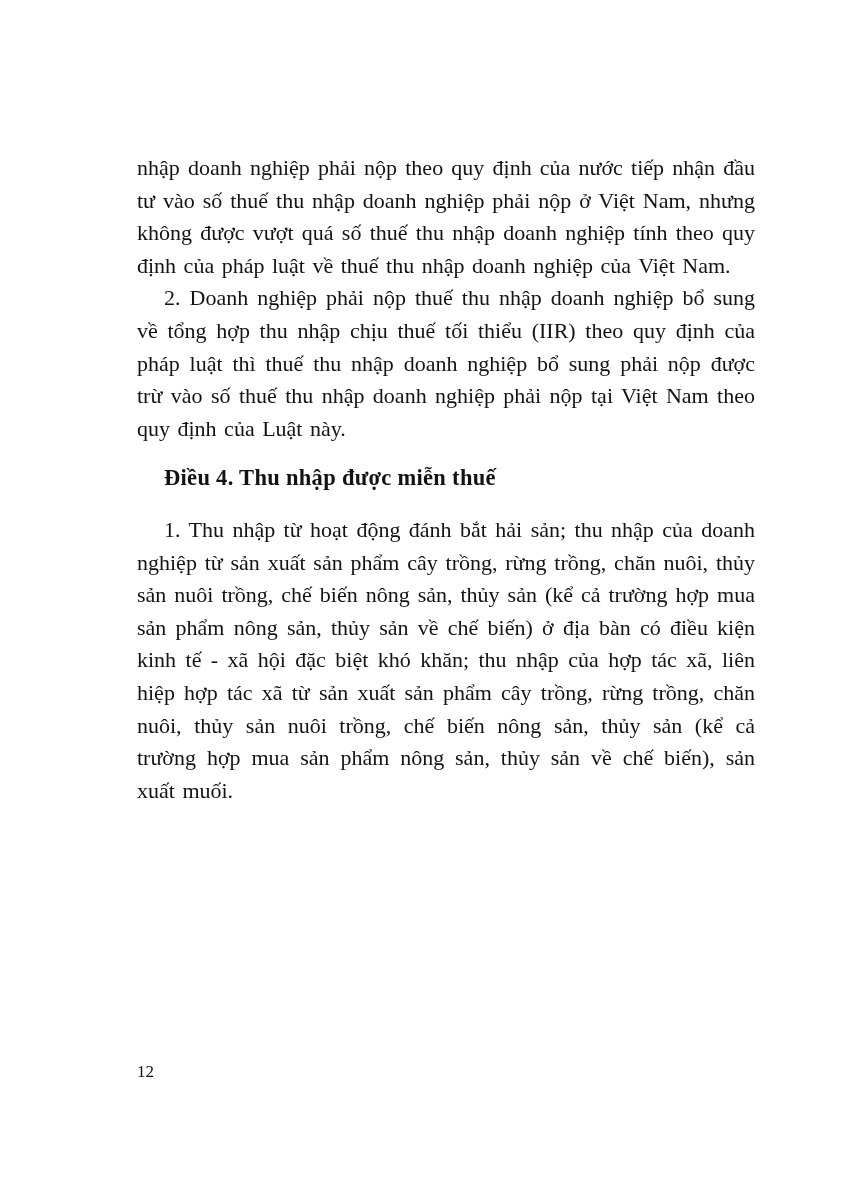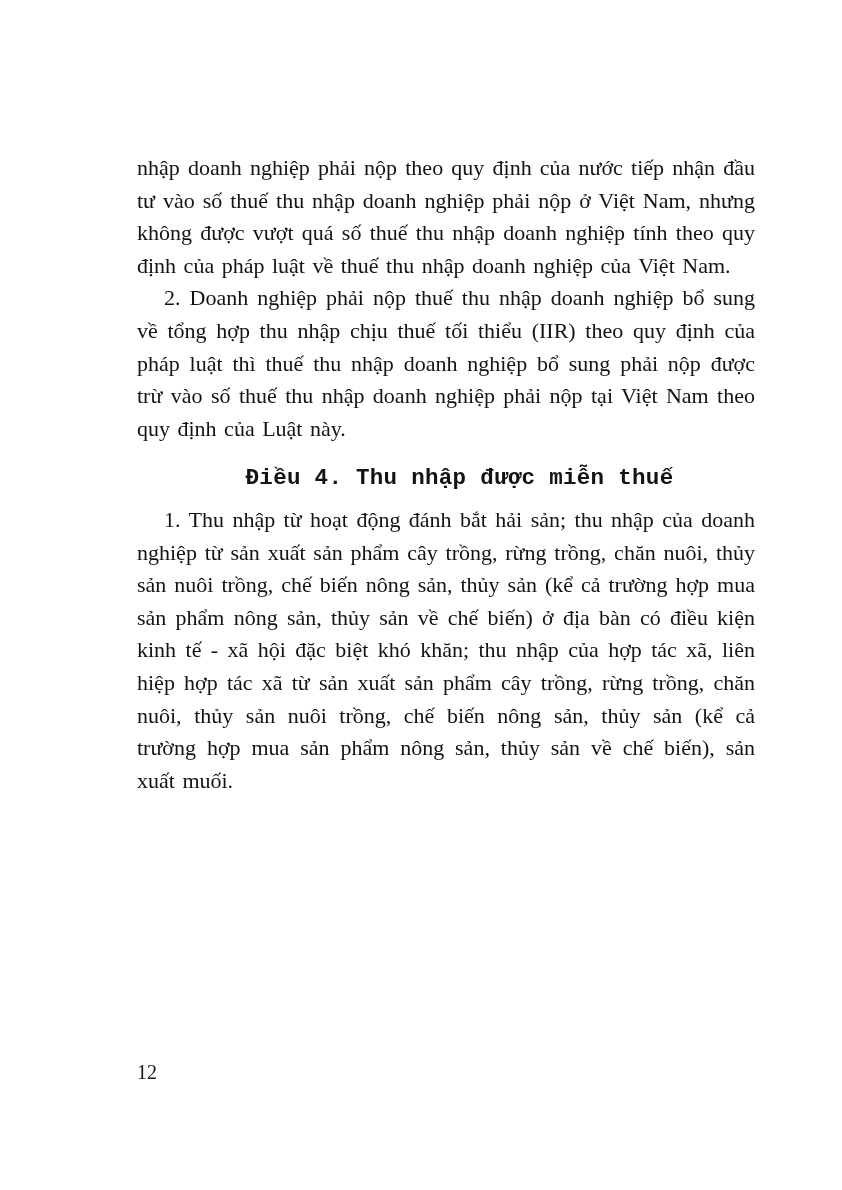--- a/index.html
+++ b/index.html
@@ -30,31 +30,30 @@
     text-indent: 27px;
     word-spacing: 2px;
   }
   .text-block p.no-indent {
     text-indent: 0;
   }
   .article-heading {
     font-size: 22.5px;
     font-weight: bold;
     line-height: 32.6px;
-    margin: 17px 0 9px 0;
+    margin: 17px 0 19px 0;
     text-indent: 27px;
-    text-align: center;
+    text-align: left;
     letter-spacing: 0.3px;
-    font-family: Liberation Mono, monospace;
   }
   .page-number {
     position: absolute;
     left: 137px;
     top: 1056px;
-    font-size: 20px;
+    font-size: 17px;
     line-height: 32px;
   }
 </style>
 </head>
 <body>
 
 <div class="page">
 
   <div class="text-block">
 

